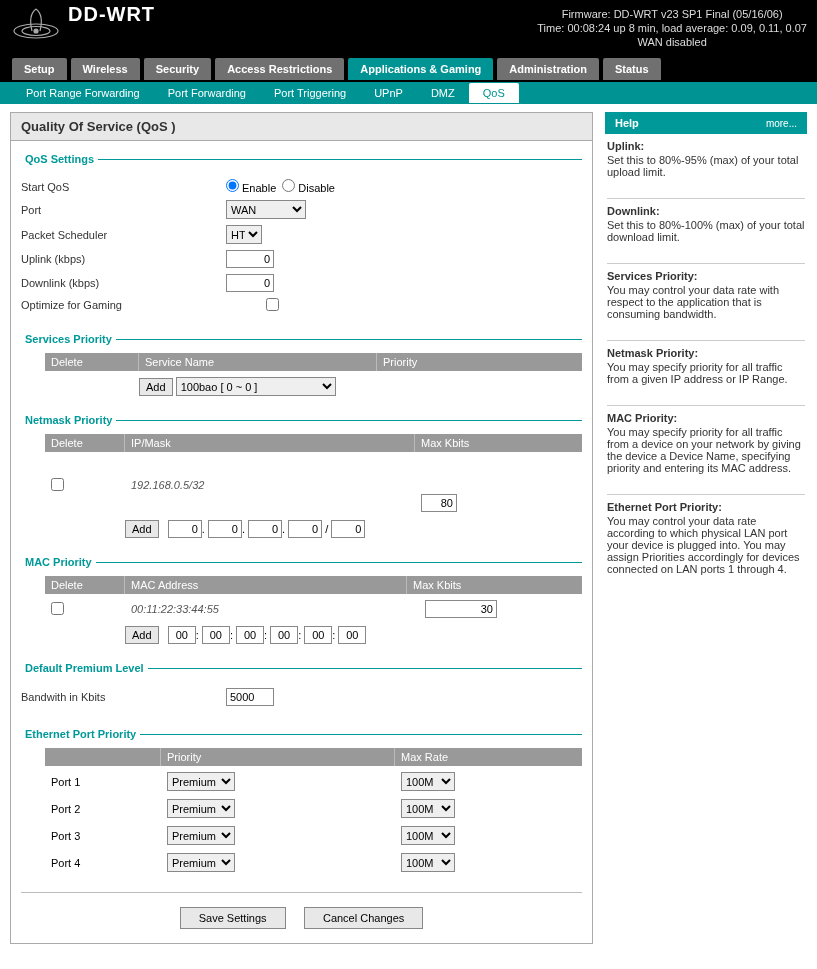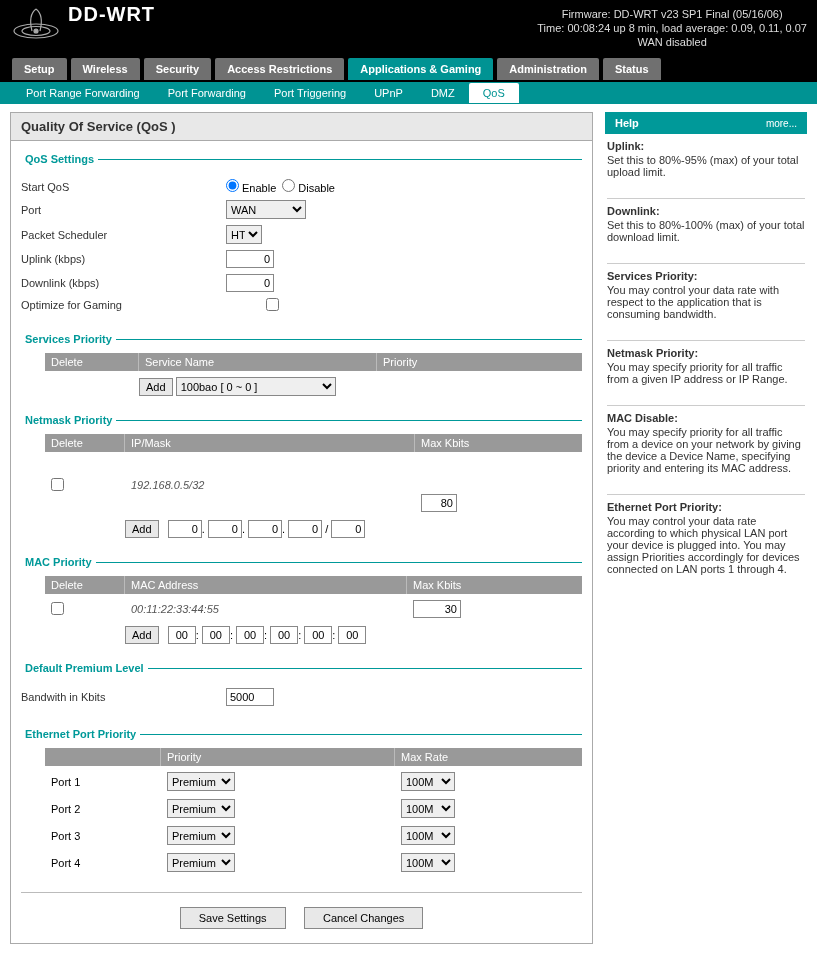--- a/index.html
+++ b/index.html
@@ -189,21 +189,21 @@
       <legend>MAC Priority</legend>
       <div style="margin-left:24px">
         <div class="table-header">
           <div class="th" style="width:80px">Delete</div>
           <div class="th" style="width:282px">MAC Address</div>
           <div class="th" style="flex:1">Max Kbits</div>
         </div>
         <div class="tbl-row">
           <div class="td" style="width:80px"><input type="checkbox" style=""></div>
           <div class="td italic" style="width:282px">00:11:22:33:44:55</div>
-          <div class="td"><input type="text" style="width: 48px;" value="30"></div>
+          <div class="td"><input type="text" style="width: 72px; margin-left: 12px;" value="30"></div>
         </div>
         <div class="tbl-row mac-inputs">
           <div class="td" style="width:80px"></div>
           <div class="td" style="padding-left:0">
             <button class="btn">Add</button>
             &nbsp;
             <input type="text" value="00" style="">:
             <input type="text" value="00" style="">:
             <input type="text" value="00" style="">:
             <input type="text" value="00" style="">:
@@ -282,21 +282,21 @@
           <dt>Services Priority:</dt>
           <dd>You may control your data rate with respect to the application that is consuming bandwidth.</dd>
         </dl>
       <hr>
       <dl>
           <dt>Netmask Priority:</dt>
           <dd>You may specify priority for all traffic from a given IP address or IP Range.</dd>
         </dl>
       <hr>
       <dl>
-          <dt>MAC Disable:</dt>
+          <dt>MAC Priority:</dt>
           <dd>You may specify priority for all traffic from a device on your network by giving the device a Device Name, specifying priority and entering its MAC address.</dd>
         </dl>
       <hr>
       <dl>
           <dt>Ethernet Port Priority:</dt>
           <dd>You may control your data rate according to which physical LAN port your device is plugged into. You may assign Priorities accordingly for devices connected on LAN ports 1 through 4.</dd>
         </dl>
     </div>
   </div>
 </div>

